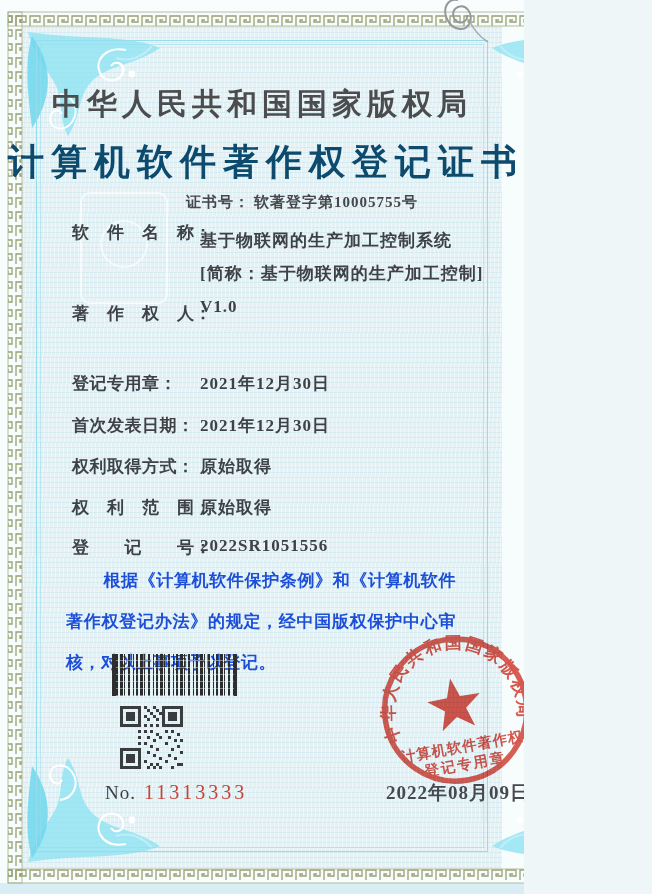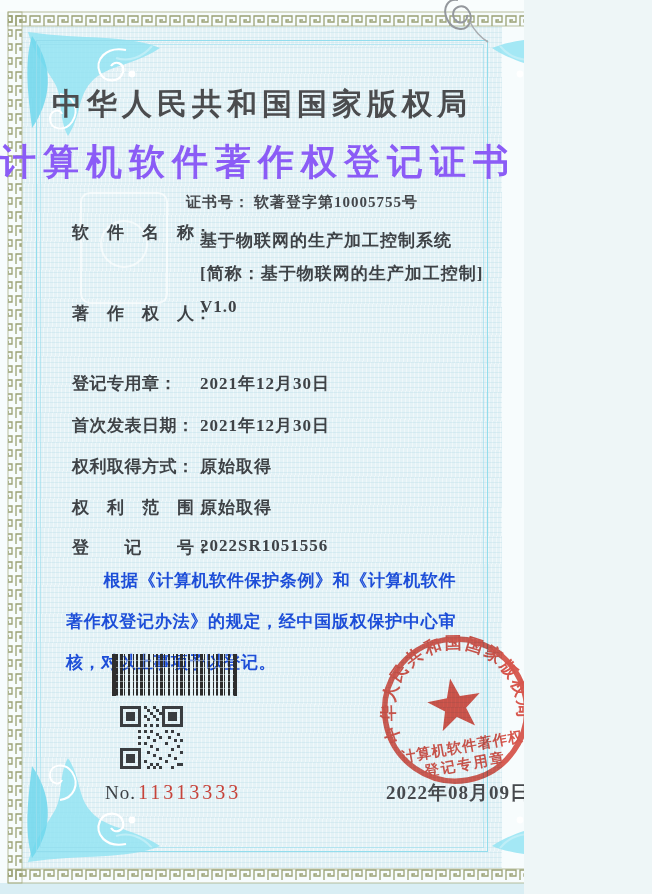--- a/index.html
+++ b/index.html
@@ -29,22 +29,22 @@
   }
   .watermark::after{
     content:""; position:absolute; left:18px; top:26px; width:44px; height:44px;
     border:2px solid rgba(255,255,255,.6); border-radius:50%;
   }
   .title1{
     position:absolute; left:0; right:0; top:84px; text-align:center;
     font-size:30px; font-weight:bold; letter-spacing:5px; color:#4b4c4e;
   }
   .title2{
-    position:absolute; left:0; right:0; top:138px; text-align:left;
-    font-size:36px; font-weight:bold; letter-spacing:7px; color:#8b5cf6;
+    position:absolute; left:0; right:0; top:138px; text-align:right;
+    font-size:36px; font-weight:bold; letter-spacing:7px; color:#0c4a6e;
   }
   .certno{
     position:absolute; right:106px; top:193px;
     font-size:15px; font-weight:bold; color:#44474b; letter-spacing:1px;
   }
   .certno .lbl{margin-right:4px;}
   .row{position:absolute; left:72px; width:520px; font-size:17px; font-weight:bold; color:#3e4246;}
   .row .val{position:absolute; left:128px; top:0; letter-spacing:1px; white-space:nowrap;}
   .row .lbl{letter-spacing:0.5px;margin-top:44px;}
   .name-lines div{line-height:27px; letter-spacing:1px;margin-top:6px;}
@@ -60,21 +60,21 @@
       repeating-linear-gradient(0deg, rgba(228,242,246,.45) 0 1px, transparent 1px 7px),
       repeating-linear-gradient(90deg,
         #2c2c2c 0 2px, transparent 2px 4px,
         #2c2c2c 4px 7px, transparent 7px 8px,
         #2c2c2c 8px 9px, transparent 9px 12px,
         #2c2c2c 12px 14px, transparent 14px 17px,
         #2c2c2c 17px 18px, transparent 18px 20px);
   }
   .qrcode{position:absolute; left:120px; top:706px;}
   .serial{position:absolute; left:105px; top:781px; font-size:19px; color:#3c4044; letter-spacing:1px;}
-  .serial .num{color:#c7433a; font-size:20px; letter-spacing:3px; margin-left:2px;}
+  .serial .num{color:#c7433a; font-size:20px; letter-spacing:3px; margin-left:8px;}
   .seal{
     position:absolute; left:376px; top:632px; width:160px; height:160px;
     transform:rotate(-10deg); mix-blend-mode:multiply; opacity:.93;
   }
   .issue-date{
     position:absolute; left:330px; top:780px; width:256px; text-align:center;
     font-size:19px; font-weight:bold; color:#46494d; letter-spacing:1px;
   }
   .paperclip{position:absolute; left:430px; top:-2px;}
 </style>

